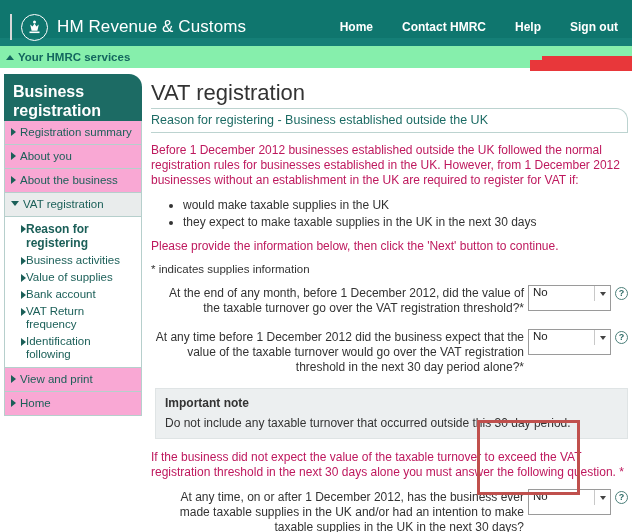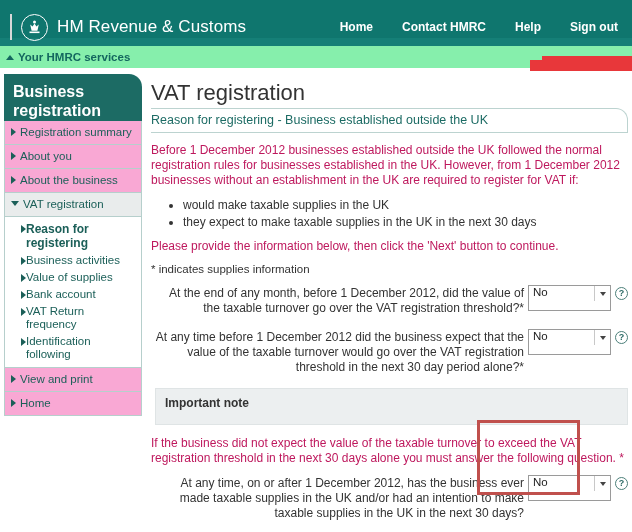--- a/index.html
+++ b/index.html
@@ -472,20 +472,21 @@
           <span class="arrowbox">
               <span class="caret"></span>
             </span>
         </div>
         <div class="help-icon">?</div>
       </div>
     </div>
 
     <div class="note-box">
       <div class="note-title">Important note</div>
+      <div class="note-text">Do not include any taxable turnover that occurred outside this 30 day period.</div>
     </div>
 
     <p class="para">If the business did not expect the value of the taxable turnover to exceed the VAT registration threshold in the next 30 days alone you must answer the following question. *</p>
 
     <div class="qrow">
       <div class="qlabel">At any time, on or after 1 December 2012, has the business ever made taxable supplies in the UK and/or had an intention to make taxable supplies in the UK in the next 30 days?</div>
       <div class="qcontrol">
         <div class="select">
           <span class="val">No</span>
           <span class="arrowbox">

